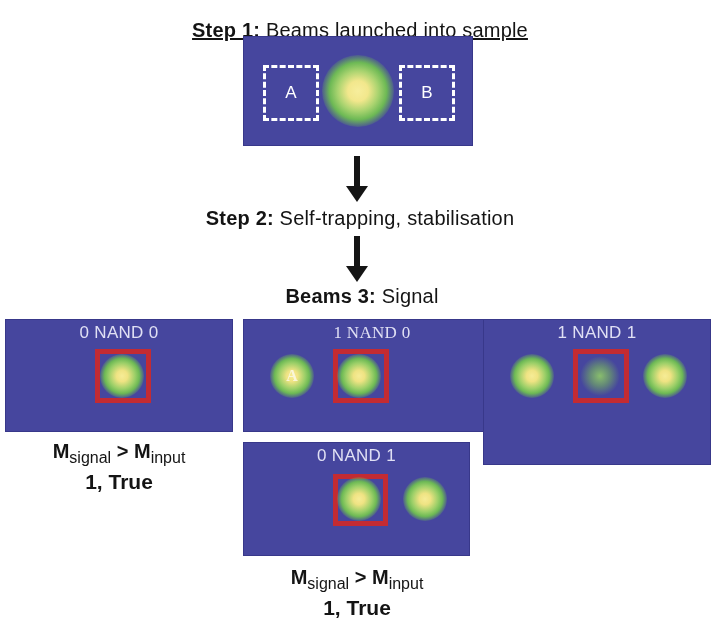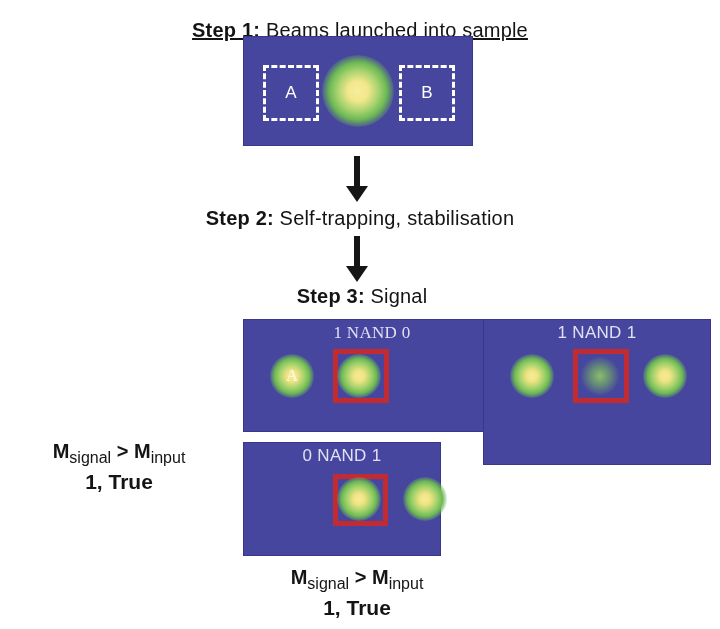--- a/index.html
+++ b/index.html
@@ -76,42 +76,47 @@
   <div class="step-title" style="left:360px; top:207px;">
     <b>Step 2:</b><span> Self-trapping, stabilisation</span>
   </div>
 
   <div class="arrow" style="left:357px; top:236px;">
     <div class="shaft"></div>
     <div class="head"></div>
   </div>
 
   <div class="step-title" style="left:362px; top:285px;">
-    <b>Step 3:</b><span> Signal</span>
+    <b>Beams 3:</b><span> Signal</span>
   </div>
 
+  <div class="panel" style="left:5px; top:319px; width:228px; height:113px;">
+    <div class="panel-label">0 NAND 0</div>
+    <div class="red-box" style="left:89px; top:29px; width:56px; height:54px;"></div>
+    <div class="beam beam-md" style="left:94px; top:34px;"></div>
+  </div>
 
   <div class="panel" style="left:243px; top:319px; width:258px; height:113px;font-family:Liberation Serif, serif;">
     <div class="panel-label">1 NAND 0</div>
     <div class="red-box" style="left:89px; top:29px; width:56px; height:54px;"></div>
     <div class="beam beam-md" style="left:26px; top:34px;">
       <span class="beam-letter">A</span>
     </div>
     <div class="beam beam-md" style="left:93px; top:34px;"></div>
   </div>
 
   <div class="panel" style="left:483px; top:319px; width:228px; height:146px;">
     <div class="panel-label">1 NAND 1</div>
     <div class="red-box" style="left:89px; top:29px; width:56px; height:54px;"></div>
     <div class="beam beam-md" style="left:26px; top:34px;"></div>
     <div class="beam beam-dim" style="left:96px; top:36px;"></div>
     <div class="beam beam-md" style="left:159px; top:34px;"></div>
   </div>
 
-  <div class="panel" style="left:243px; top:442px; width:198px; height:114px;">
+  <div class="panel" style="left:243px; top:442px; width:227px; height:114px;">
     <div class="panel-label">0 NAND 1</div>
     <div class="red-box" style="left:89px; top:31px; width:55px; height:52px;"></div>
     <div class="beam beam-md" style="left:93px; top:34px;"></div>
     <div class="beam beam-md" style="left:159px; top:34px;"></div>
   </div>
 
   <div class="result" style="left:119px; top:440px;">
     <div class="m-line">
       <span>M</span><sub>signal</sub>
       <span>&gt;</span>

